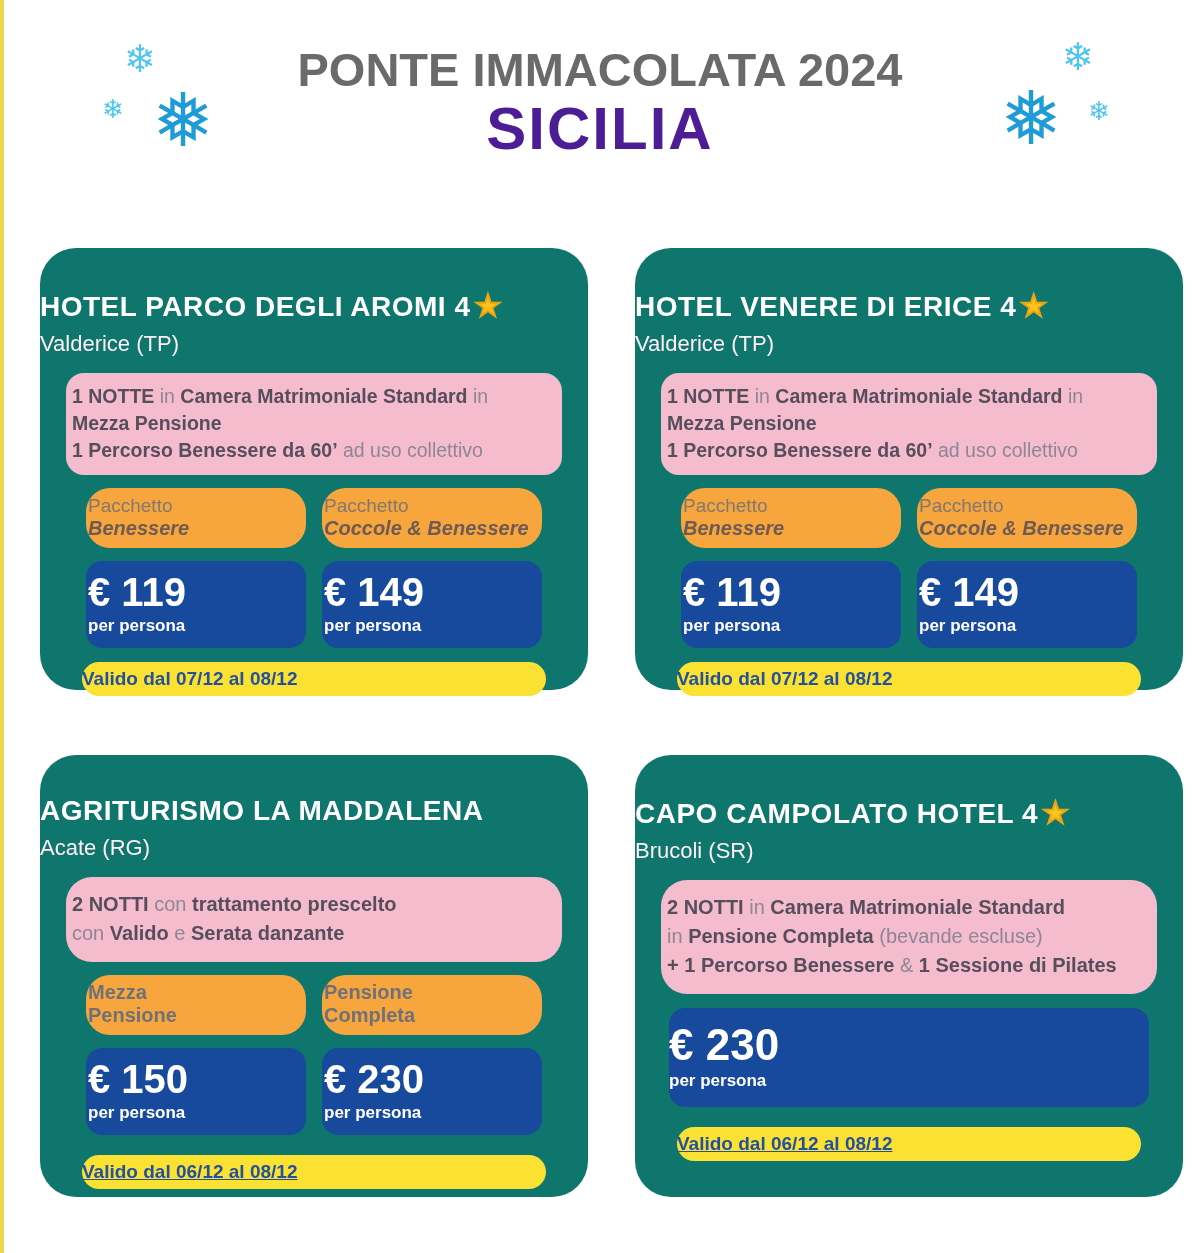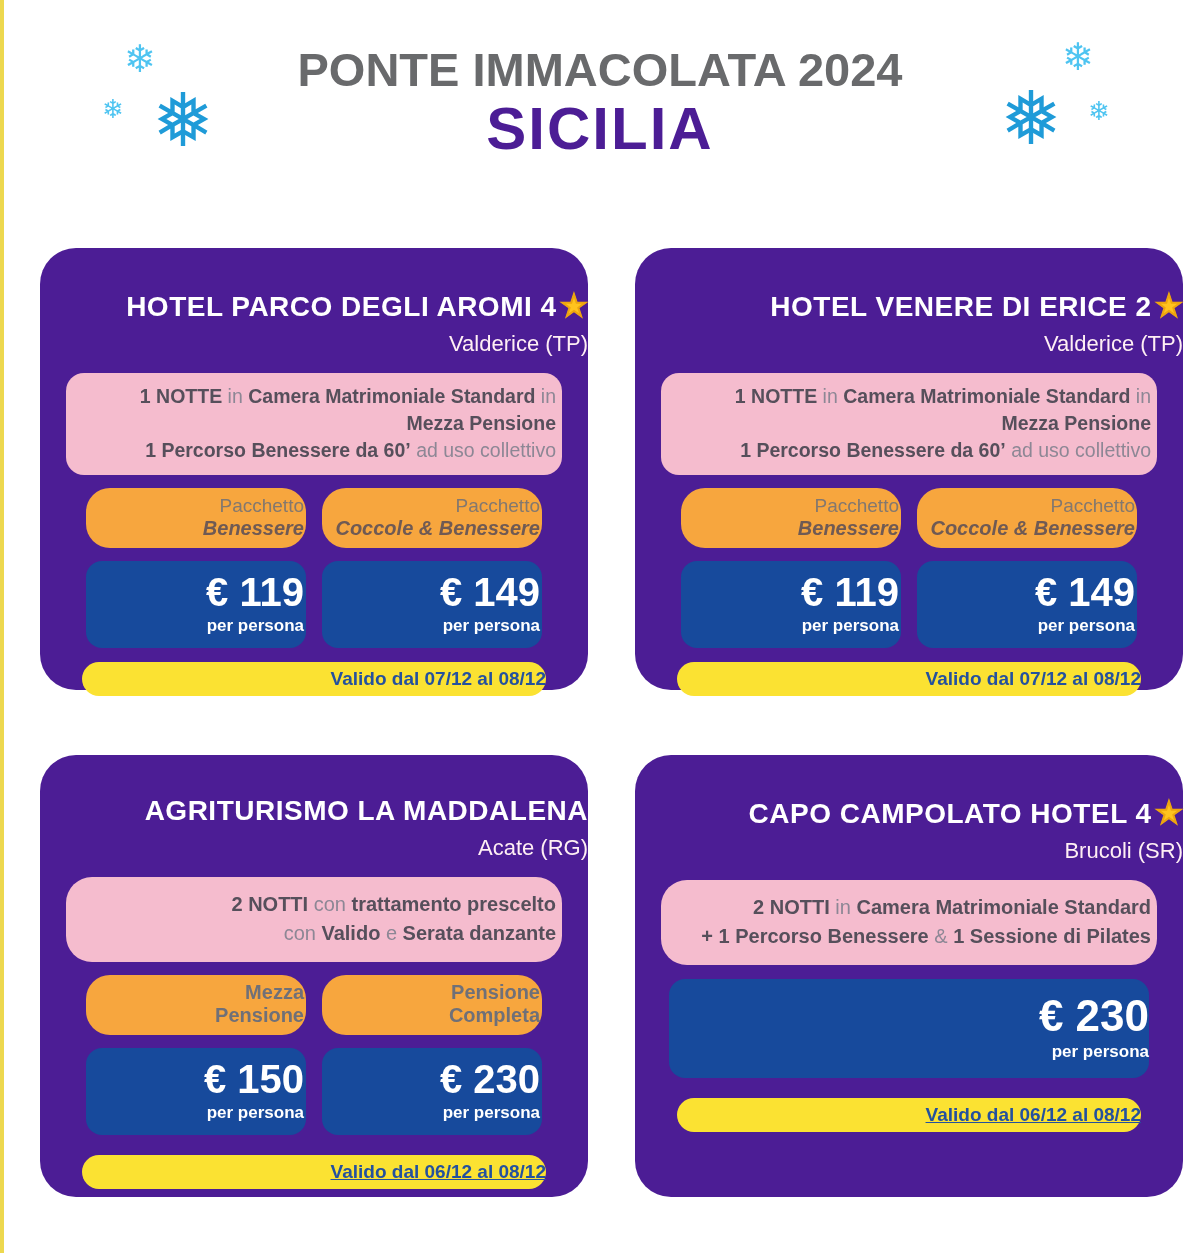--- a/index.html
+++ b/index.html
@@ -24,22 +24,22 @@
   .sR-big{left:1000px;top:82px;}
   .sR-small{left:1062px;top:38px;}
   .sR-tiny{left:1088px;top:98px;}
 
   
   .cards{
     position:absolute;left:40px;top:248px;width:1143px;
     display:grid;grid-template-columns:548px 548px;column-gap:47px;row-gap:65px;
   }
   .card{
-    background:#4c1d95;border-radius:36px;height:442px;box-sizing:border-box;
-    text-align:right;color:#fff;display:flex;flex-direction:column;
+    background:#0f766e;border-radius:36px;height:442px;box-sizing:border-box;
+    text-align:left;color:#fff;display:flex;flex-direction:column;
   }
   .card-title{margin-top:40px;font-size:28px;font-weight:bold;letter-spacing:0.5px;color:#ffffff;}
   .star{color:#FFC31E;-webkit-text-stroke:1px #EDA50F;font-size:30px;margin-left:4px;}
   .card-loc{margin-top:8px;font-size:22px;color:#FFEFF4;}
 
   .desc{
     margin:16px 26px 0;background:#F5BCCE;border-radius:18px;
     padding:10px 6px 11px;font-size:19.5px;line-height:27px;color:#8D8795;
   }
   .desc-lg{font-size:20px;line-height:29px;padding-top:13px;padding-bottom:14px;border-radius:26px;}
@@ -109,21 +109,21 @@
       </div>
       <div class="price">
         <div class="amount">€ 149</div>
         <div class="per">per persona</div>
       </div>
     </div>
     <div class="validity">Valido dal 07/12 al 08/12</div>
   </div>
 
   <div class="card">
-    <div class="card-title"><span>HOTEL VENERE DI ERICE 2</span><span class="star">★</span></div>
+    <div class="card-title"><span>HOTEL VENERE DI ERICE 4</span><span class="star">★</span></div>
     <div class="card-loc">Valderice (TP)</div>
     <div class="desc">
       <div><span class="b">1 NOTTE</span><span> in </span><span class="b">Camera Matrimoniale Standard</span><span> in</span></div>
       <div><span class="b">Mezza Pensione</span></div>
       <div><span class="b">1 Percorso Benessere da 60’</span><span> ad uso collettivo</span></div>
     </div>
     <div class="pkg-row">
       <div class="pkg">
         <div class="pkg-top">Pacchetto</div>
         <div class="pkg-bottom">Benessere</div>
@@ -174,20 +174,21 @@
       </div>
     </div>
     <div class="validity mt-lg">Valido dal 06/12 al 08/12</div>
   </div>
 
   <div class="card">
     <div class="card-title"><span>CAPO CAMPOLATO HOTEL 4</span><span class="star">★</span></div>
     <div class="card-loc">Brucoli (SR)</div>
     <div class="desc desc-lg">
       <div><span class="b">2 NOTTI</span><span> in </span><span class="b">Camera Matrimoniale Standard</span></div>
+      <div><span>in </span><span class="b">Pensione Completa</span><span> (bevande escluse)</span></div>
       <div><span class="b">+ 1 Percorso Benessere</span><span> &amp; </span><span class="b">1 Sessione di Pilates</span></div>
     </div>
     <div class="price price-single">
       <div class="amount">€ 230</div>
       <div class="per">per persona</div>
     </div>
     <div class="validity mt-lg">Valido dal 06/12 al 08/12</div>
   </div>
 
 </div>

